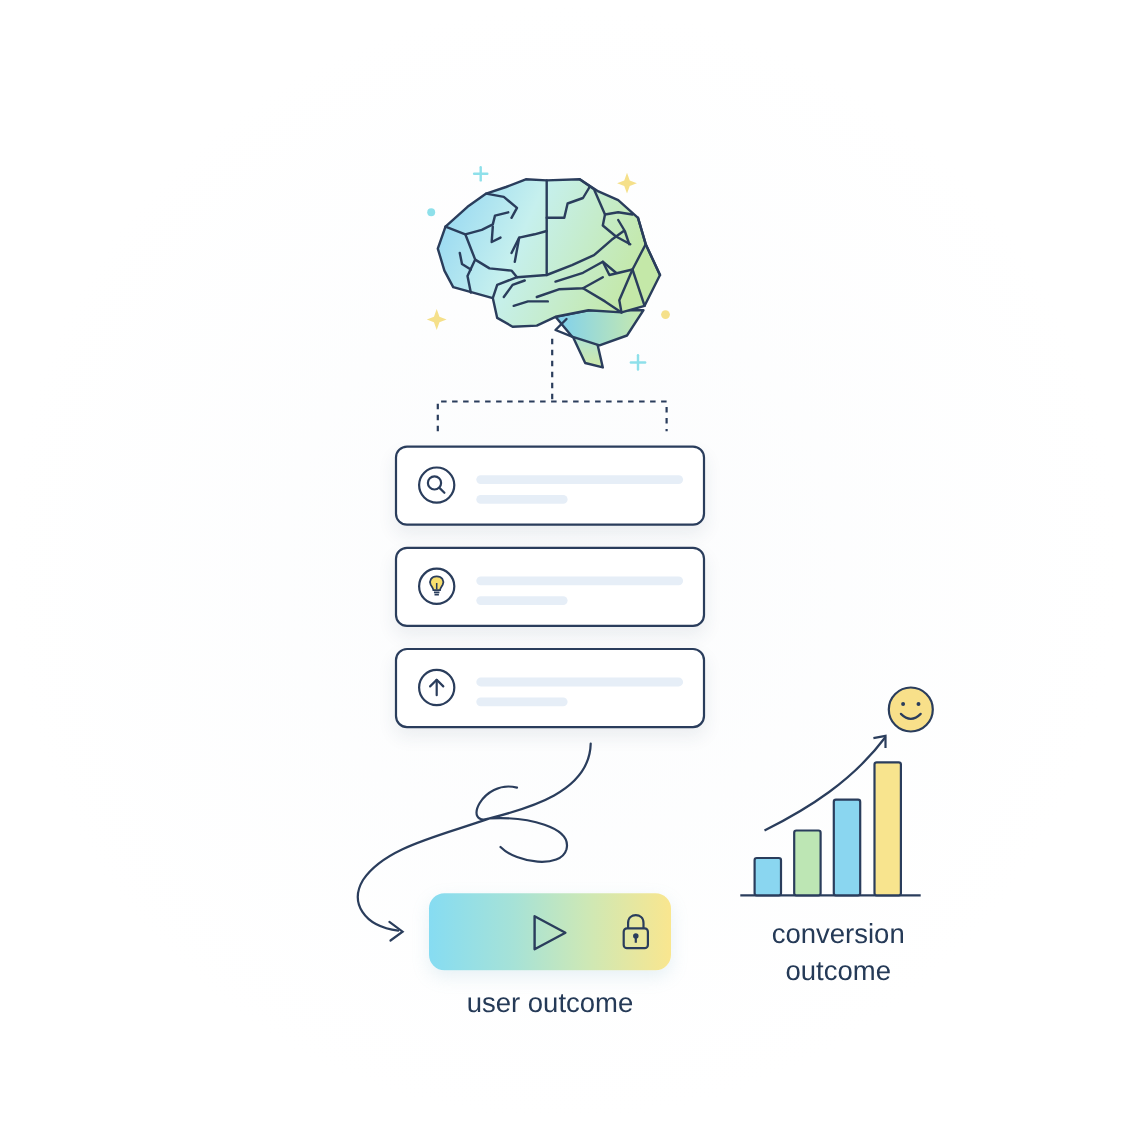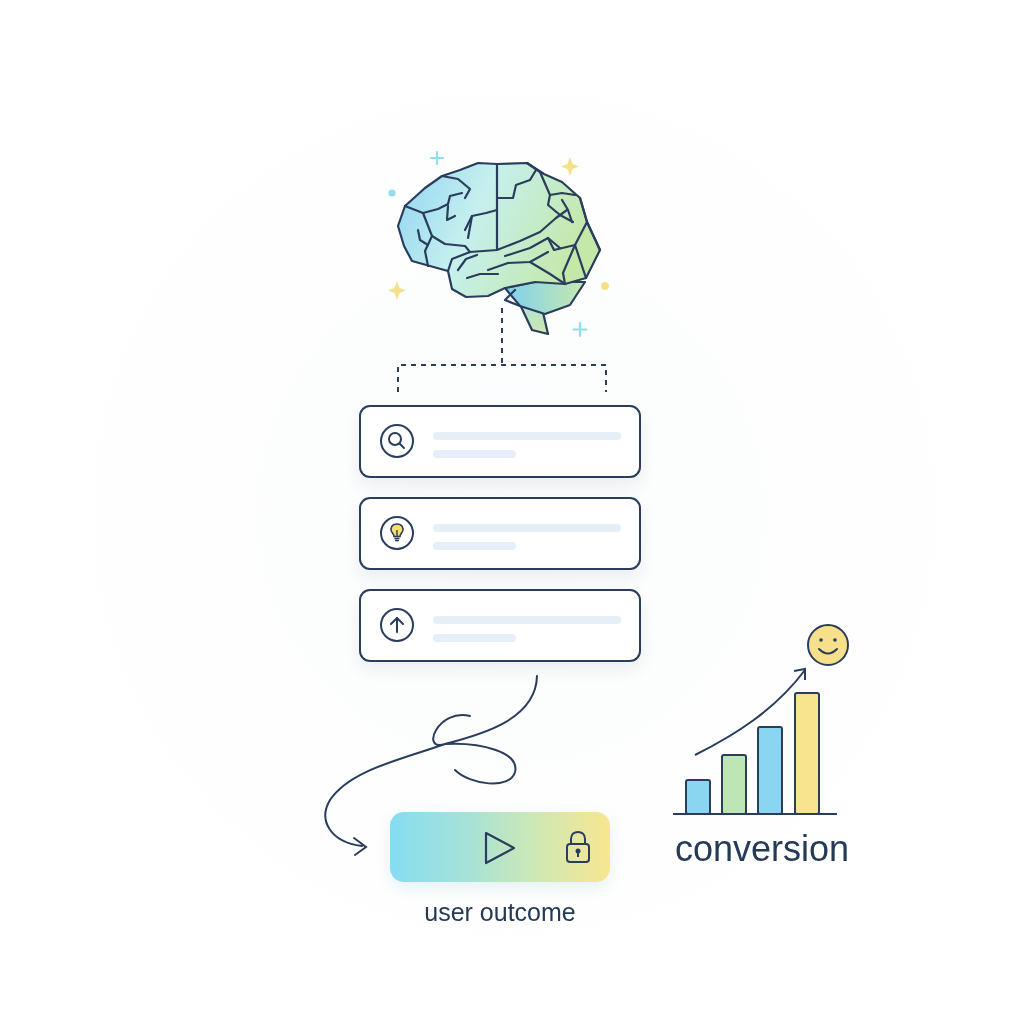--- a/index.html
+++ b/index.html
@@ -36,21 +36,21 @@
     position: absolute; left: 390px; top: 812px; width: 220px; height: 70px;
     border-radius: 14px;
     background: linear-gradient(90deg, #86dcf2 0%, #a6e2d7 35%, #cde8b6 65%, #f9e68f 100%);
     box-shadow: 0 6px 16px rgba(120, 180, 200, 0.18);
   }
   .label {
     position: absolute; color: #253a57; text-align: center;
     font-family: "Liberation Sans", sans-serif;
   }
   .label-journey { left: 380px; top: 898px; width: 240px; font-size: 25px; }
-  .label-conversion { left: 652px; top: 832px; width: 220px; font-size: 36px; line-height: 34px; }
+  .label-conversion { left: 652px; top: 832px; width: 220px; font-size: 25px; line-height: 34px; }
 </style>
 </head>
 <body>
 
 <div class="canvas"></div>
 
 <svg class="scene" width="1024" height="1024" viewBox="0 0 1024 1024">
   <defs>
     <linearGradient id="brainGrad" x1="0" y1="0" x2="1" y2="0.3">
       <stop offset="0" stop-color="#8fd4f3"></stop>
@@ -193,13 +193,14 @@
     <rect x="3" y="15" width="22" height="18" rx="3" fill="none" stroke="#2a3d5c" stroke-width="2"></rect>
     <circle cx="14" cy="22" r="2.5" fill="#2a3d5c"></circle>
     <line x1="14" y1="23" x2="14" y2="28" stroke="#2a3d5c" stroke-width="2"></line>
   </svg>
 </div>
 
 <div class="label label-journey">user outcome</div>
 
 <div class="label label-conversion">
   <div>conversion</div>
+  <div>outcome</div>
 </div>
 
 </body></html>

